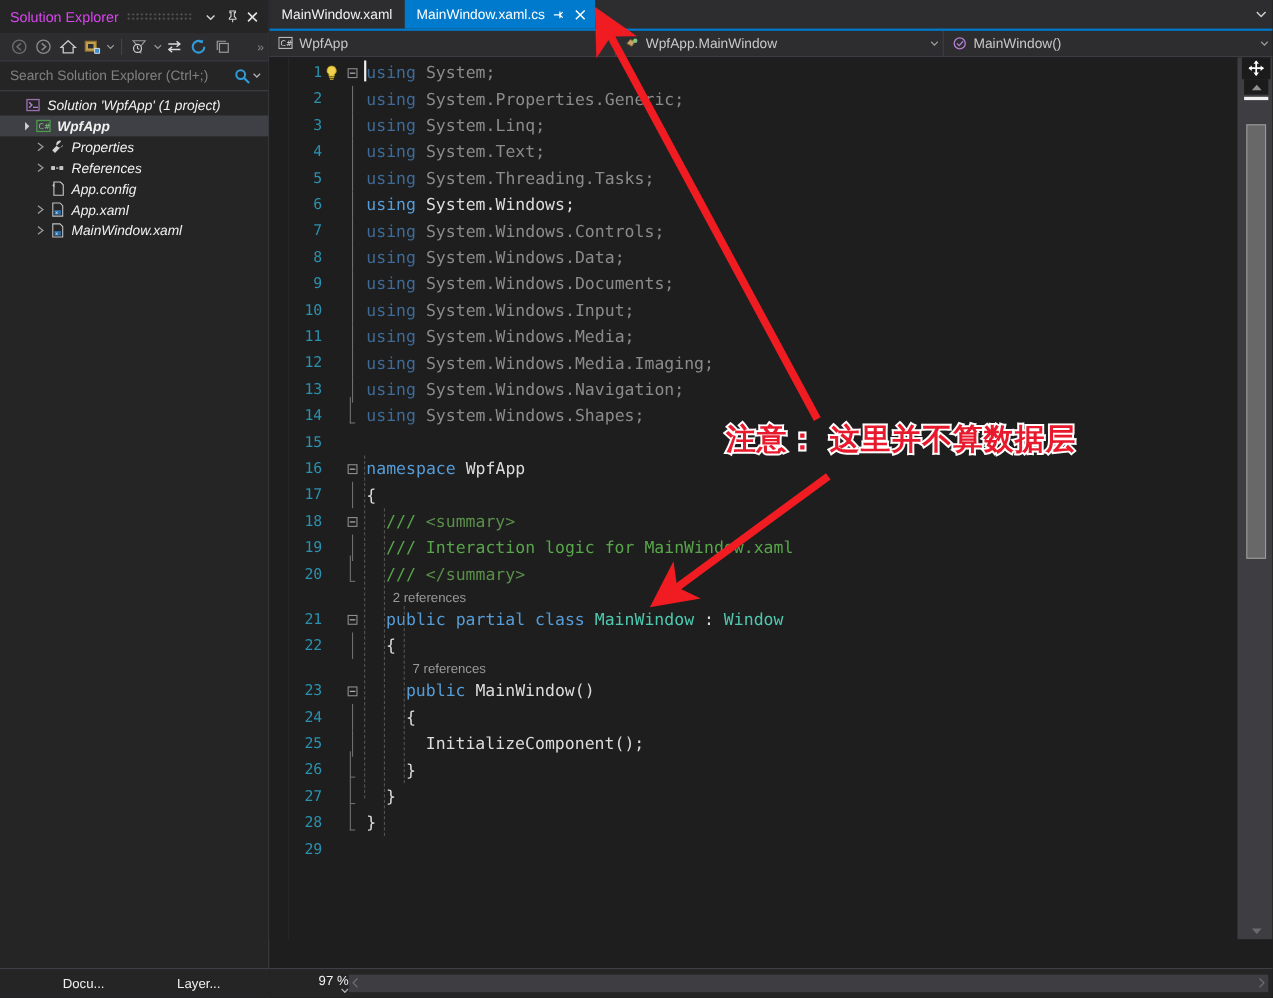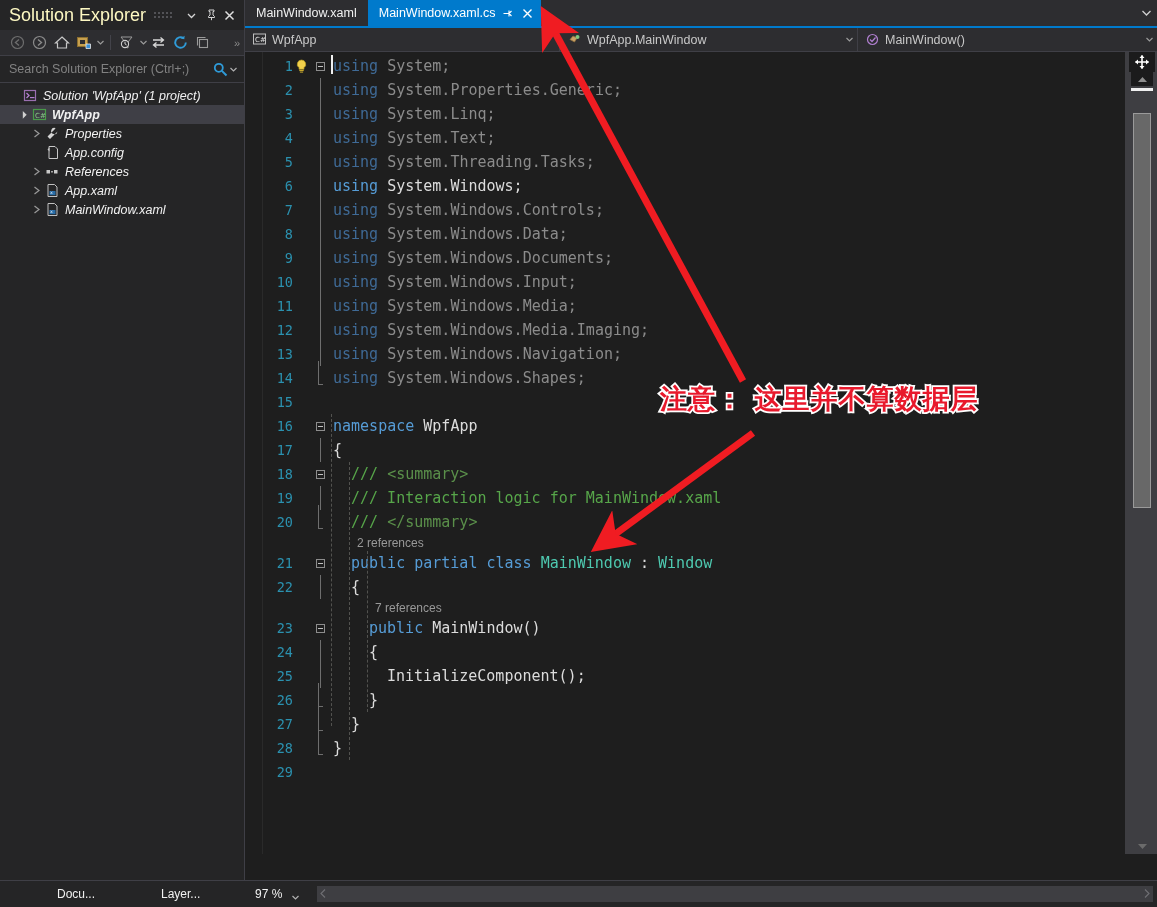--- a/index.html
+++ b/index.html
@@ -23,21 +23,21 @@
     background: #252526;
     border-right: 1px solid #3f3f46;
   }
   .se-header {
     height: 30px;
     display: flex; align-items: center;
     padding: 0 6px 0 9px;
     background: #252526;
   }
   .se-title {
-    color: #fef9c3; font-size: 18px;
+    color: #d946ef; font-size: 13px;
     white-space: nowrap;
   }
   .se-dots {
     flex: 1; height: 7px; margin: 0 7px;
     background-image: radial-gradient(#5a5a5e 0.8px, transparent 0.9px);
     background-size: 4px 4px;
     background-position: 0 3px;
     opacity: .85;
   }
   .se-hdr-btn {
@@ -314,21 +314,21 @@
   .editor-status {
     position: absolute; left: 0; bottom: 0;
     width: 912px; height: 27px;
     display: flex; align-items: center;
     background: #252526;
     border-top: 1px solid #3f3f46;
     font-size: 12px; color: #f1f1f1;
   }
   .zoom-box {
     display: flex; align-items: flex-end;
-    padding-left: 10px; width: 72px;
+    padding-left: 10px; width: 72px; flex-direction: column;
   }
   .zoom-caret { margin-left: 10px; color: #b0b0b0; font-size: 7px; }
   .hscroll {
     flex: 1; height: 16px; margin-right: 4px;
     background: #3e3e42;
     display: flex; align-items: center; justify-content: space-between;
     padding: 0 3px;
     color: #6f6f74; font-size: 9px;
   }
 
@@ -497,45 +497,45 @@
         </div>
         <div class="tree-ico">
           <svg width="15" height="15" viewBox="0 0 15 15">
             <path d="M10.5 2 A3.2 3.2 0 1 0 12.5 5.5 L8 10 L5 13 L2.5 10.5 L5.5 7.5 L10 3 Z" fill="#d4d4d4"></path>
           </svg>
         </div>
         <div class="tree-label">Properties</div>
       </div>
 
       <div class="tree-row">
+        <div style="width:30px"></div>
+        <div class="twisty">
+          <svg width="9" height="9" viewBox="0 0 9 9">
+              <path d="M2.5 1 L7 4.5 L2.5 8" fill="none" stroke="#9a9a9a" stroke-width="1.2"></path>
+            </svg>
+        </div>
+        <div class="tree-ico">
+          <svg width="15" height="15" viewBox="0 0 15 15">
+            <rect x="1.5" y="6" width="3.5" height="3.5" fill="#c8c8c8"></rect>
+            <rect x="6" y="7.2" width="2" height="1.2" fill="#c8c8c8"></rect>
+            <rect x="9" y="6" width="3.5" height="3.5" fill="#c8c8c8"></rect>
+          </svg>
+        </div>
+        <div class="tree-label">References</div>
+      </div>
+
+      <div class="tree-row">
         <div style="width:43px"></div>
         <div class="tree-ico">
           <svg width="15" height="15" viewBox="0 0 15 15">
             <path d="M4 1.5 L10 1.5 L12.5 4 L12.5 13.5 L4 13.5 Z" fill="none" stroke="#c8c8c8" stroke-width="1"></path>
             <path d="M2.5 4.5 L4.5 2.5 L4.5 6.5 Z" fill="#c8c8c8"></path>
           </svg>
         </div>
         <div class="tree-label">App.config</div>
-      </div>
-
-      <div class="tree-row">
-        <div style="width:30px"></div>
-        <div class="twisty">
-          <svg width="9" height="9" viewBox="0 0 9 9">
-              <path d="M2.5 1 L7 4.5 L2.5 8" fill="none" stroke="#9a9a9a" stroke-width="1.2"></path>
-            </svg>
-        </div>
-        <div class="tree-ico">
-          <svg width="15" height="15" viewBox="0 0 15 15">
-            <rect x="1.5" y="6" width="3.5" height="3.5" fill="#c8c8c8"></rect>
-            <rect x="6" y="7.2" width="2" height="1.2" fill="#c8c8c8"></rect>
-            <rect x="9" y="6" width="3.5" height="3.5" fill="#c8c8c8"></rect>
-          </svg>
-        </div>
-        <div class="tree-label">References</div>
       </div>
 
       <div class="tree-row">
         <div style="width:30px"></div>
         <div class="twisty">
           <svg width="9" height="9" viewBox="0 0 9 9">
               <path d="M2.5 1 L7 4.5 L2.5 8" fill="none" stroke="#9a9a9a" stroke-width="1.2"></path>
             </svg>
         </div>
         <div class="tree-ico">

